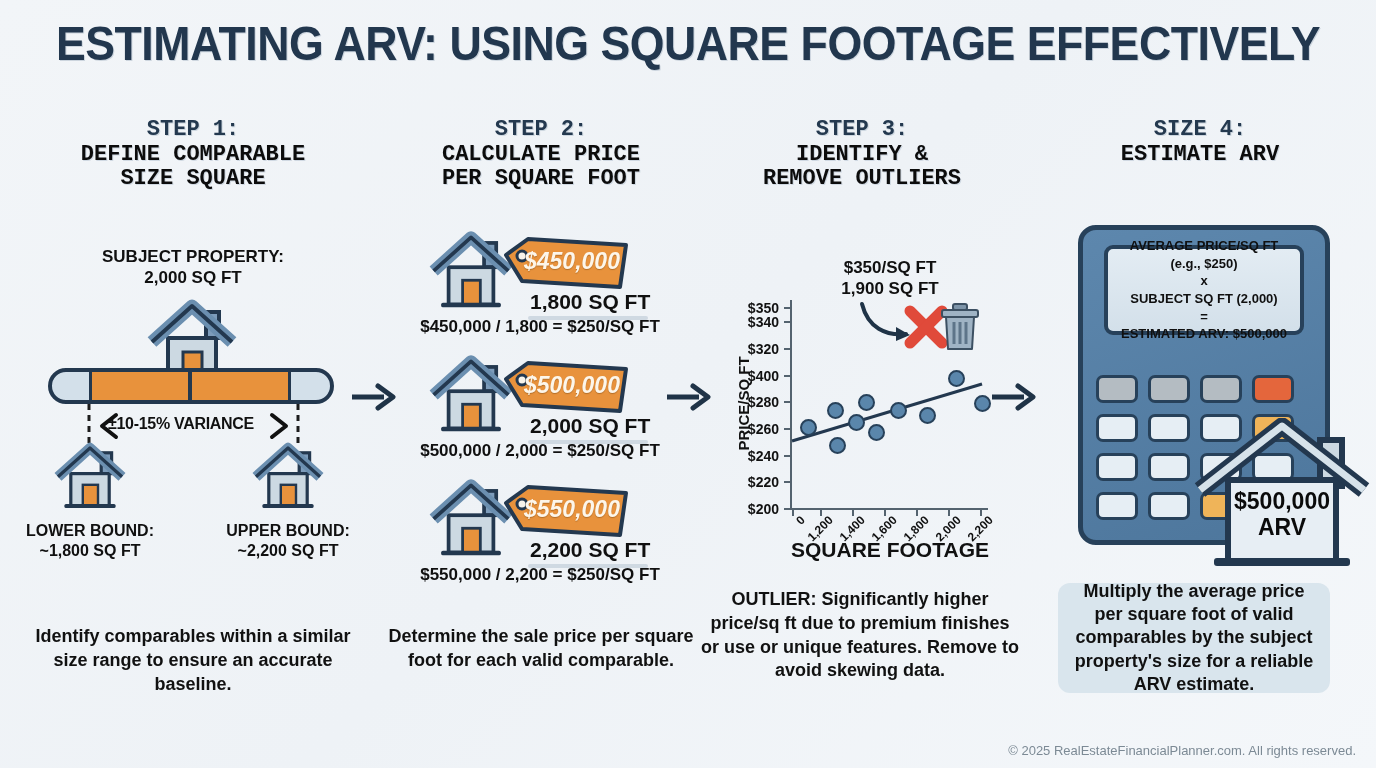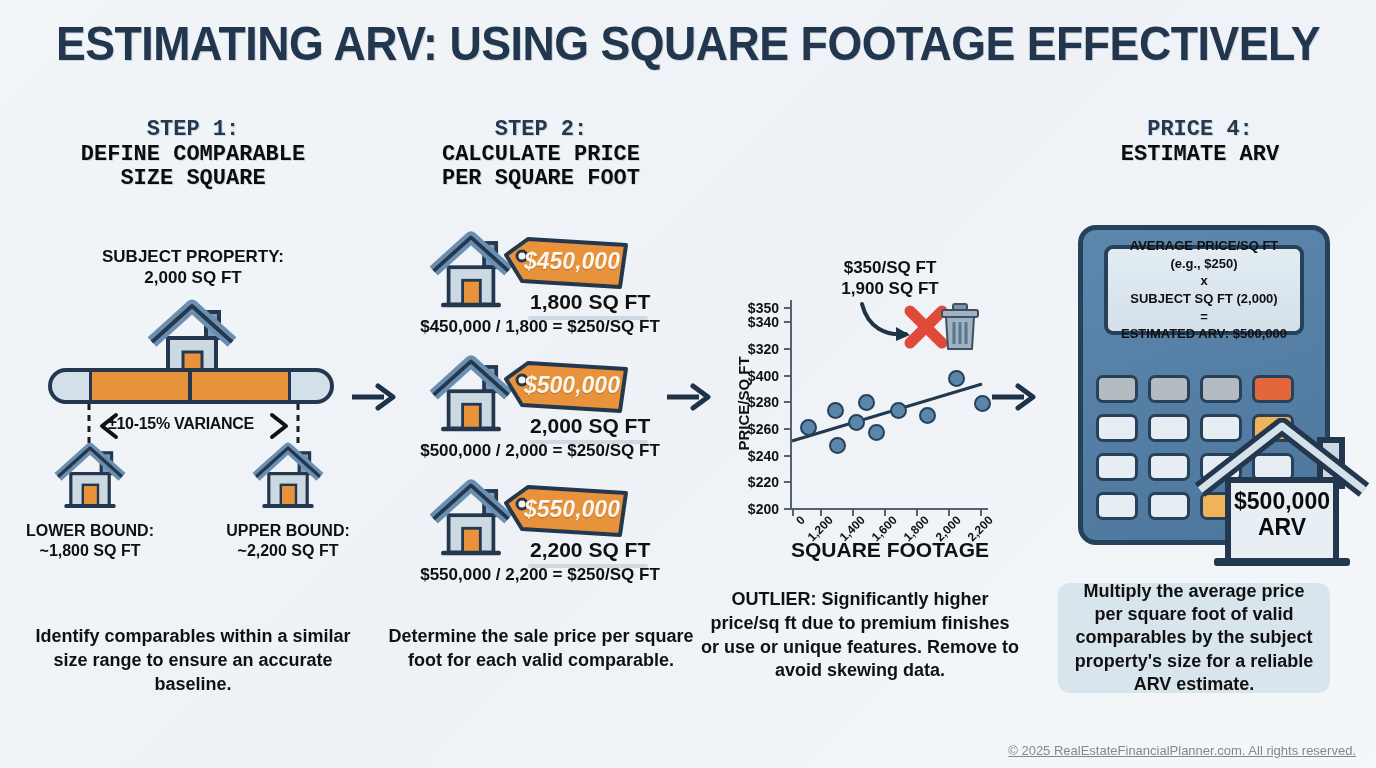--- a/index.html
+++ b/index.html
@@ -147,21 +147,21 @@
     text-align: center;
     font-size: 18px; font-weight: 700; line-height: 1.3; color: #111;
     padding: 10px 12px;
     display: flex; align-items: center; justify-content: center;
   }
 
   .arrow { position: absolute; }
 
   .footer {
     position: absolute; right: 20px; bottom: 10px;
-    font-size: 13px; color: #7c8a95; text-decoration: underline;
+    font-size: 13px; color: #7c8a95;
   }
 </style>
 </head>
 <body>
 
 <div id="page">
 
   <div class="title">ESTIMATING ARV: USING SQUARE FOOTAGE EFFECTIVELY</div>
 
   <div class="col" style="left:30px; width:326px;">
@@ -294,20 +294,27 @@
   <div class="sqft-rule" style="left:528px; top:564px; width:120px;"></div>
   <div class="calc-text" style="left:390px; top:565px;">$550,000 / 2,200 = $250/SQ FT</div>
 
   <div class="caption" style="left:385px; top:625px; width:312px;">Determine the sale price per square foot for each valid comparable.</div>
 
   <svg class="arrow" style="left:665px; top:380px;" width="46" height="34" viewBox="0 0 46 34">
     <line x1="2" y1="17" x2="34" y2="17" stroke="#1f3347" stroke-width="5"></line>
     <path d="M28 6 L43 17 L28 28" fill="none" stroke="#1f3347" stroke-width="5" stroke-linecap="round" stroke-linejoin="round"></path>
   </svg>
 
+  <div class="col" style="left:712px; width:300px;">
+    <div class="col-head">
+      <div class="step-label">STEP 3:</div>
+      <div class="step-title">IDENTIFY &amp;</div>
+      <div class="step-title">REMOVE OUTLIERS</div>
+    </div>
+  </div>
 
   <div class="outlier-note" style="left:800px; top:257px;">
     <div>$350/SQ FT</div>
     <div>1,900 SQ FT</div>
   </div>
 
   <svg style="position:absolute; left:858px; top:300px;" width="64" height="44" viewBox="0 0 64 44">
     <path d="M4 4 C 10 28, 28 36, 48 34" fill="none" stroke="#1f3347" stroke-width="4" stroke-linecap="round"></path>
     <path d="M38 27 L52 35 L38 41" fill="#1f3347"></path>
   </svg>
@@ -387,21 +394,21 @@
 
   <div class="caption" style="left:700px; top:588px; width:320px;"><span>OUTLIER:</span><span> Significantly higher price/sq ft due to premium finishes or use or unique features. Remove to avoid skewing data.</span></div>
 
   <svg class="arrow" style="left:990px; top:380px;" width="46" height="34" viewBox="0 0 46 34">
     <line x1="2" y1="17" x2="34" y2="17" stroke="#1f3347" stroke-width="5"></line>
     <path d="M28 6 L43 17 L28 28" fill="none" stroke="#1f3347" stroke-width="5" stroke-linecap="round" stroke-linejoin="round"></path>
   </svg>
 
   <div class="col" style="left:1040px; width:320px;">
     <div class="col-head">
-      <div class="step-label">PRICE 4:</div>
+      <div class="step-label">SIZE 4:</div>
       <div class="step-title">ESTIMATE ARV</div>
     </div>
   </div>
 
   <div class="calc-body" style="left:1078px; top:225px; width:252px; height:320px;"></div>
   <div class="calc-screen" style="left:1104px; top:245px; width:200px; height:90px;">
     <div class="calc-screen-text">
       <div>AVERAGE PRICE/SQ FT</div>
       <div>(e.g., $250)</div>
       <div>x</div>

